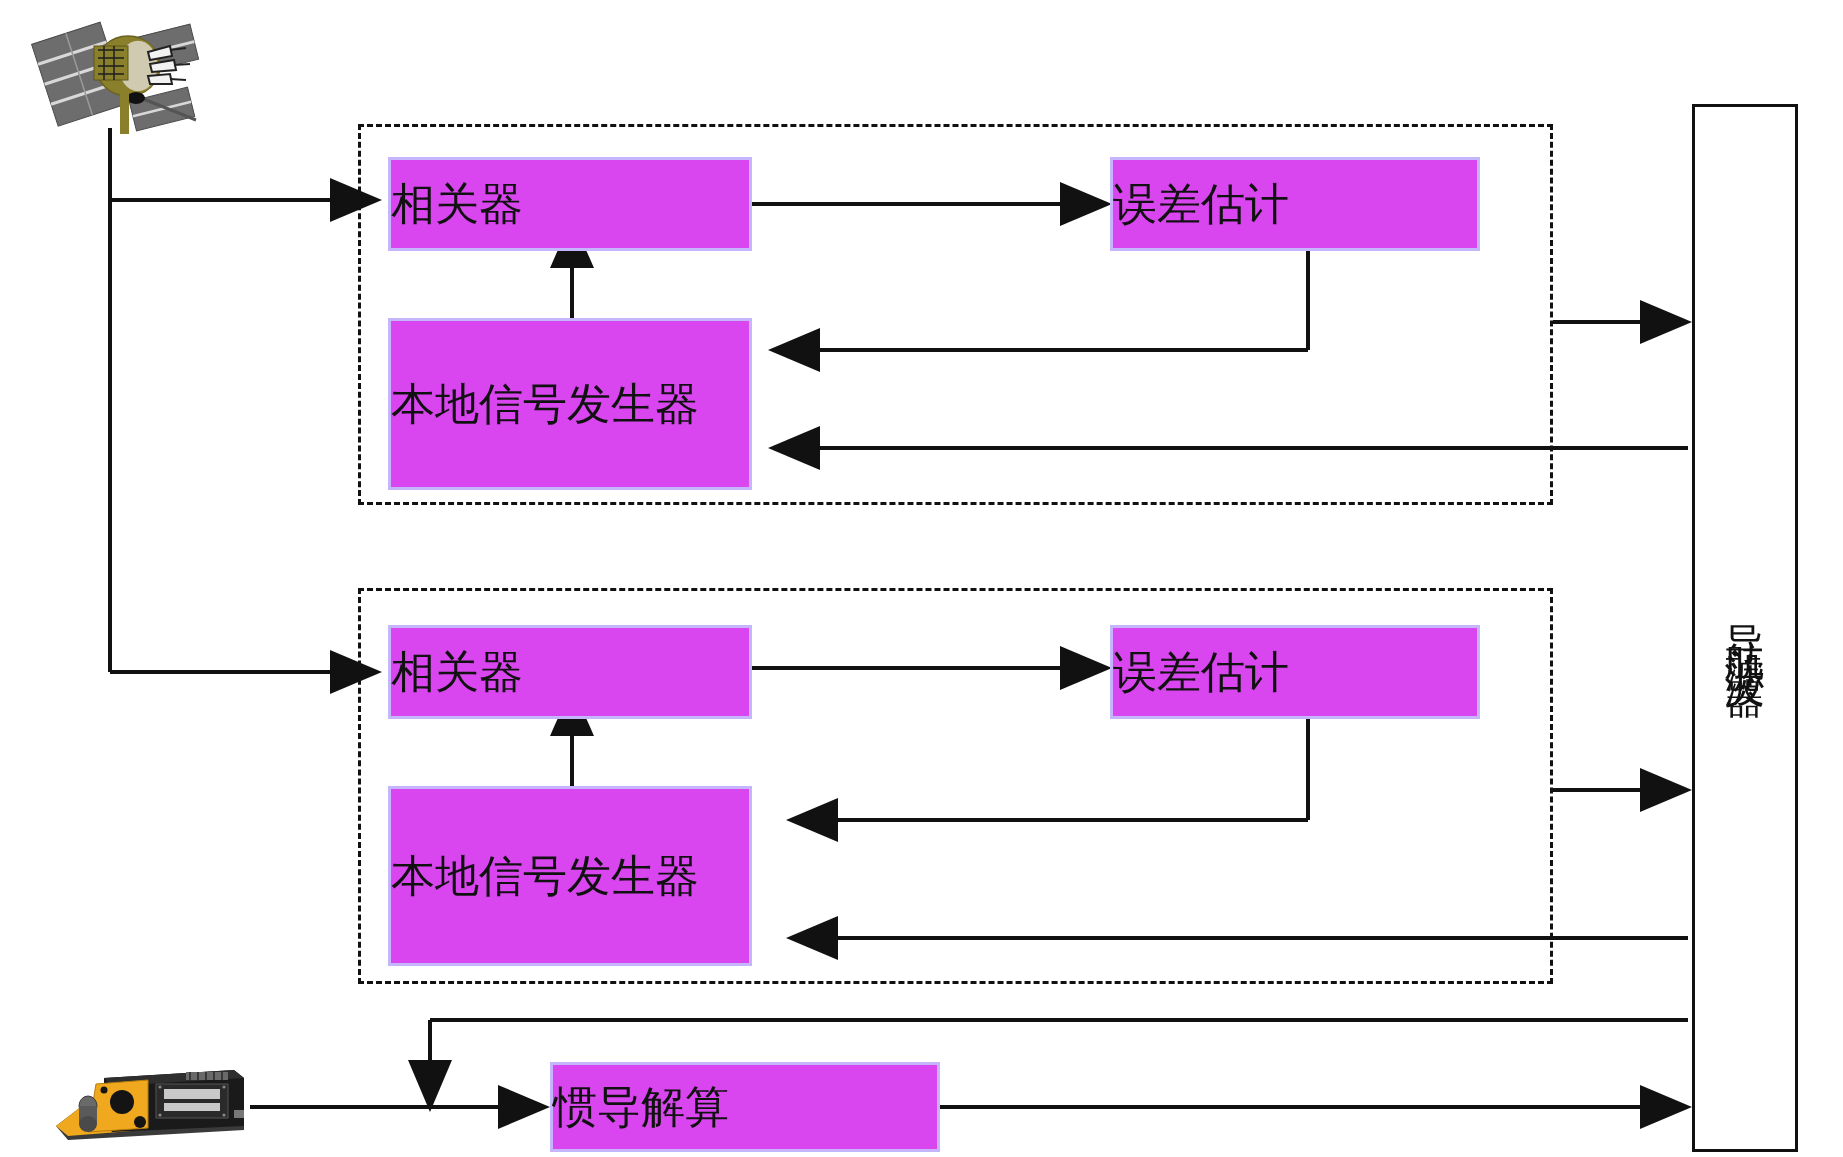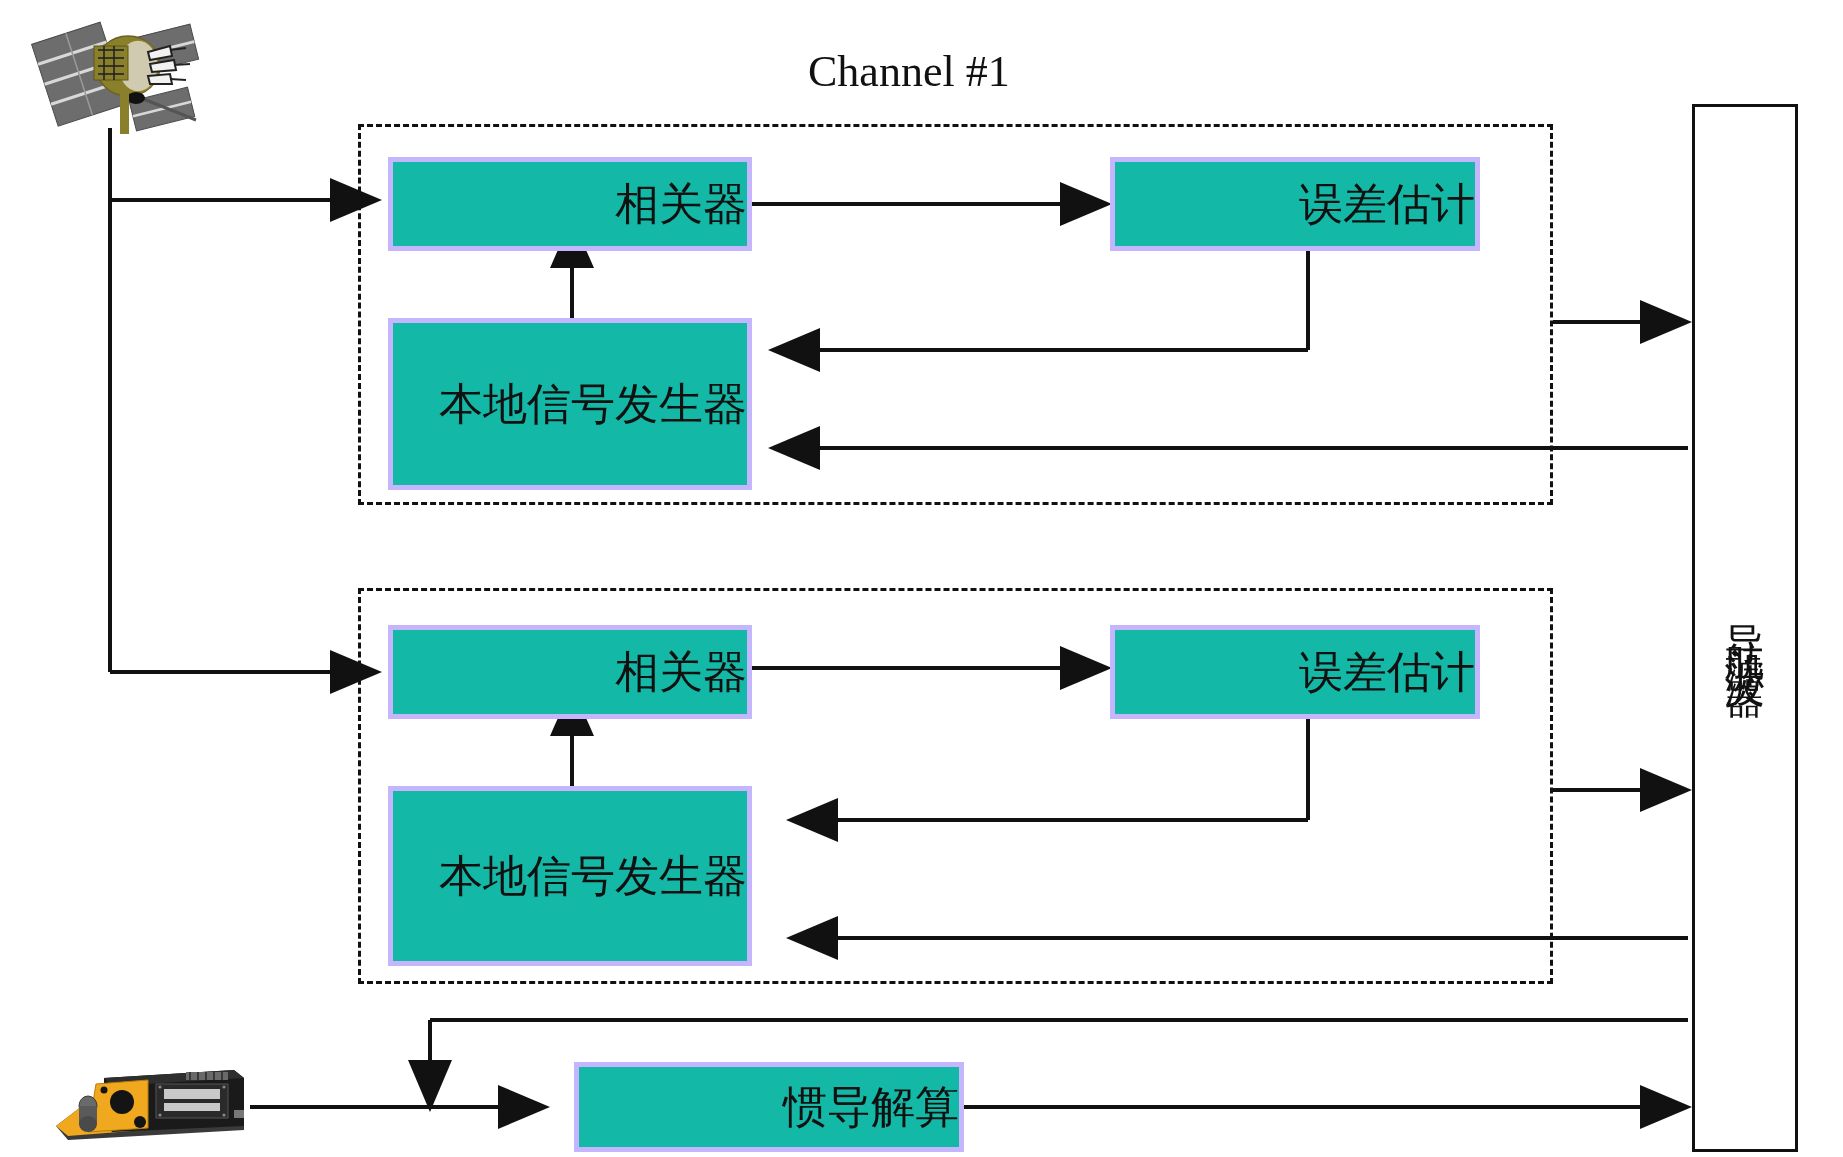--- a/index.html
+++ b/index.html
@@ -1,21 +1,21 @@
 <!DOCTYPE html>
 <html><head>
 <meta charset="utf-8">
 <style>
   html,body{margin:0;padding:0;background:#ffffff;}
   body{width:1843px;height:1157px;position:relative;overflow:hidden;
        font-family:"Liberation Serif","DejaVu Serif",serif;color:#111;}
   #stage{position:absolute;left:0;top:0;width:1843px;height:1157px;}
 
-  .node{position:absolute;box-sizing:border-box;border:5px solid #c4b5fd;background:#14b8a6;
-        display:flex;align-items:center;justify-content:flex-end;text-align:center;
+  .node{position:absolute;box-sizing:border-box;border:3px solid #c4b5fd;background:#d946ef;
+        display:flex;align-items:center;justify-content:flex-start;text-align:center;
         font-family:"DejaVu Sans","Liberation Sans",sans-serif;color:#111;line-height:1.12;}
 
   .node.twoline{flex-direction:row;}
 
   .grouplabel{position:absolute;font-family:"Liberation Serif","DejaVu Serif",serif;
               font-size:44px;color:#111;white-space:nowrap;}
   .grouplabel i{font-style:italic;}
 
   .dashbox{position:absolute;box-sizing:border-box;border:3px dashed #111;background:transparent;}
 
@@ -87,23 +87,20 @@
     <polygon points="498,1085 550,1107 498,1129"></polygon>
 
     <polyline points="940,1107 1640,1107"></polyline>
     <polygon points="1640,1085 1692,1107 1640,1129"></polygon>
   </svg>
 
   <div class="dashbox" style="left:358px;top:124px;width:1195px;height:381px;"></div>
 
   <div class="dashbox" style="left:358px;top:588px;width:1195px;height:396px;"></div>
 
-  <div class="grouplabel" style="left:808px;top:46px;">
-    <span>Channel #1</span>
-  </div>
 
 
   <div class="node" style="left:388px;top:157px;width:364px;height:94px;font-size:44px;">
     <span>相关器</span>
   </div>
 
   <div class="node" style="left:1110px;top:157px;width:370px;height:94px;font-size:44px;">
     <span>误差估计</span>
   </div>
 
@@ -118,21 +115,21 @@
 
   <div class="node" style="left:1110px;top:625px;width:370px;height:94px;font-size:44px;">
     <span>误差估计</span>
   </div>
 
   <div class="node twoline" style="left:388px;top:786px;width:364px;height:180px;font-size:44px;">
     <span>本地信号</span>
     <span>发生器</span>
   </div>
 
-  <div class="node" style="left:550px;top:1062px;width:390px;height:90px;font-size:44px;margin-left:24px;">
+  <div class="node" style="left:550px;top:1062px;width:390px;height:90px;font-size:44px;">
     <span>惯导解算</span>
   </div>
 
   <div class="vfilter" style="left:1692px;top:104px;width:106px;height:1048px;">
     <span class="vtext">导航滤波器</span>
   </div>
 
   <div class="icon" style="left:20px;top:8px;width:190px;height:128px;">
     <svg viewBox="0 0 190 128" width="190" height="128">
 

